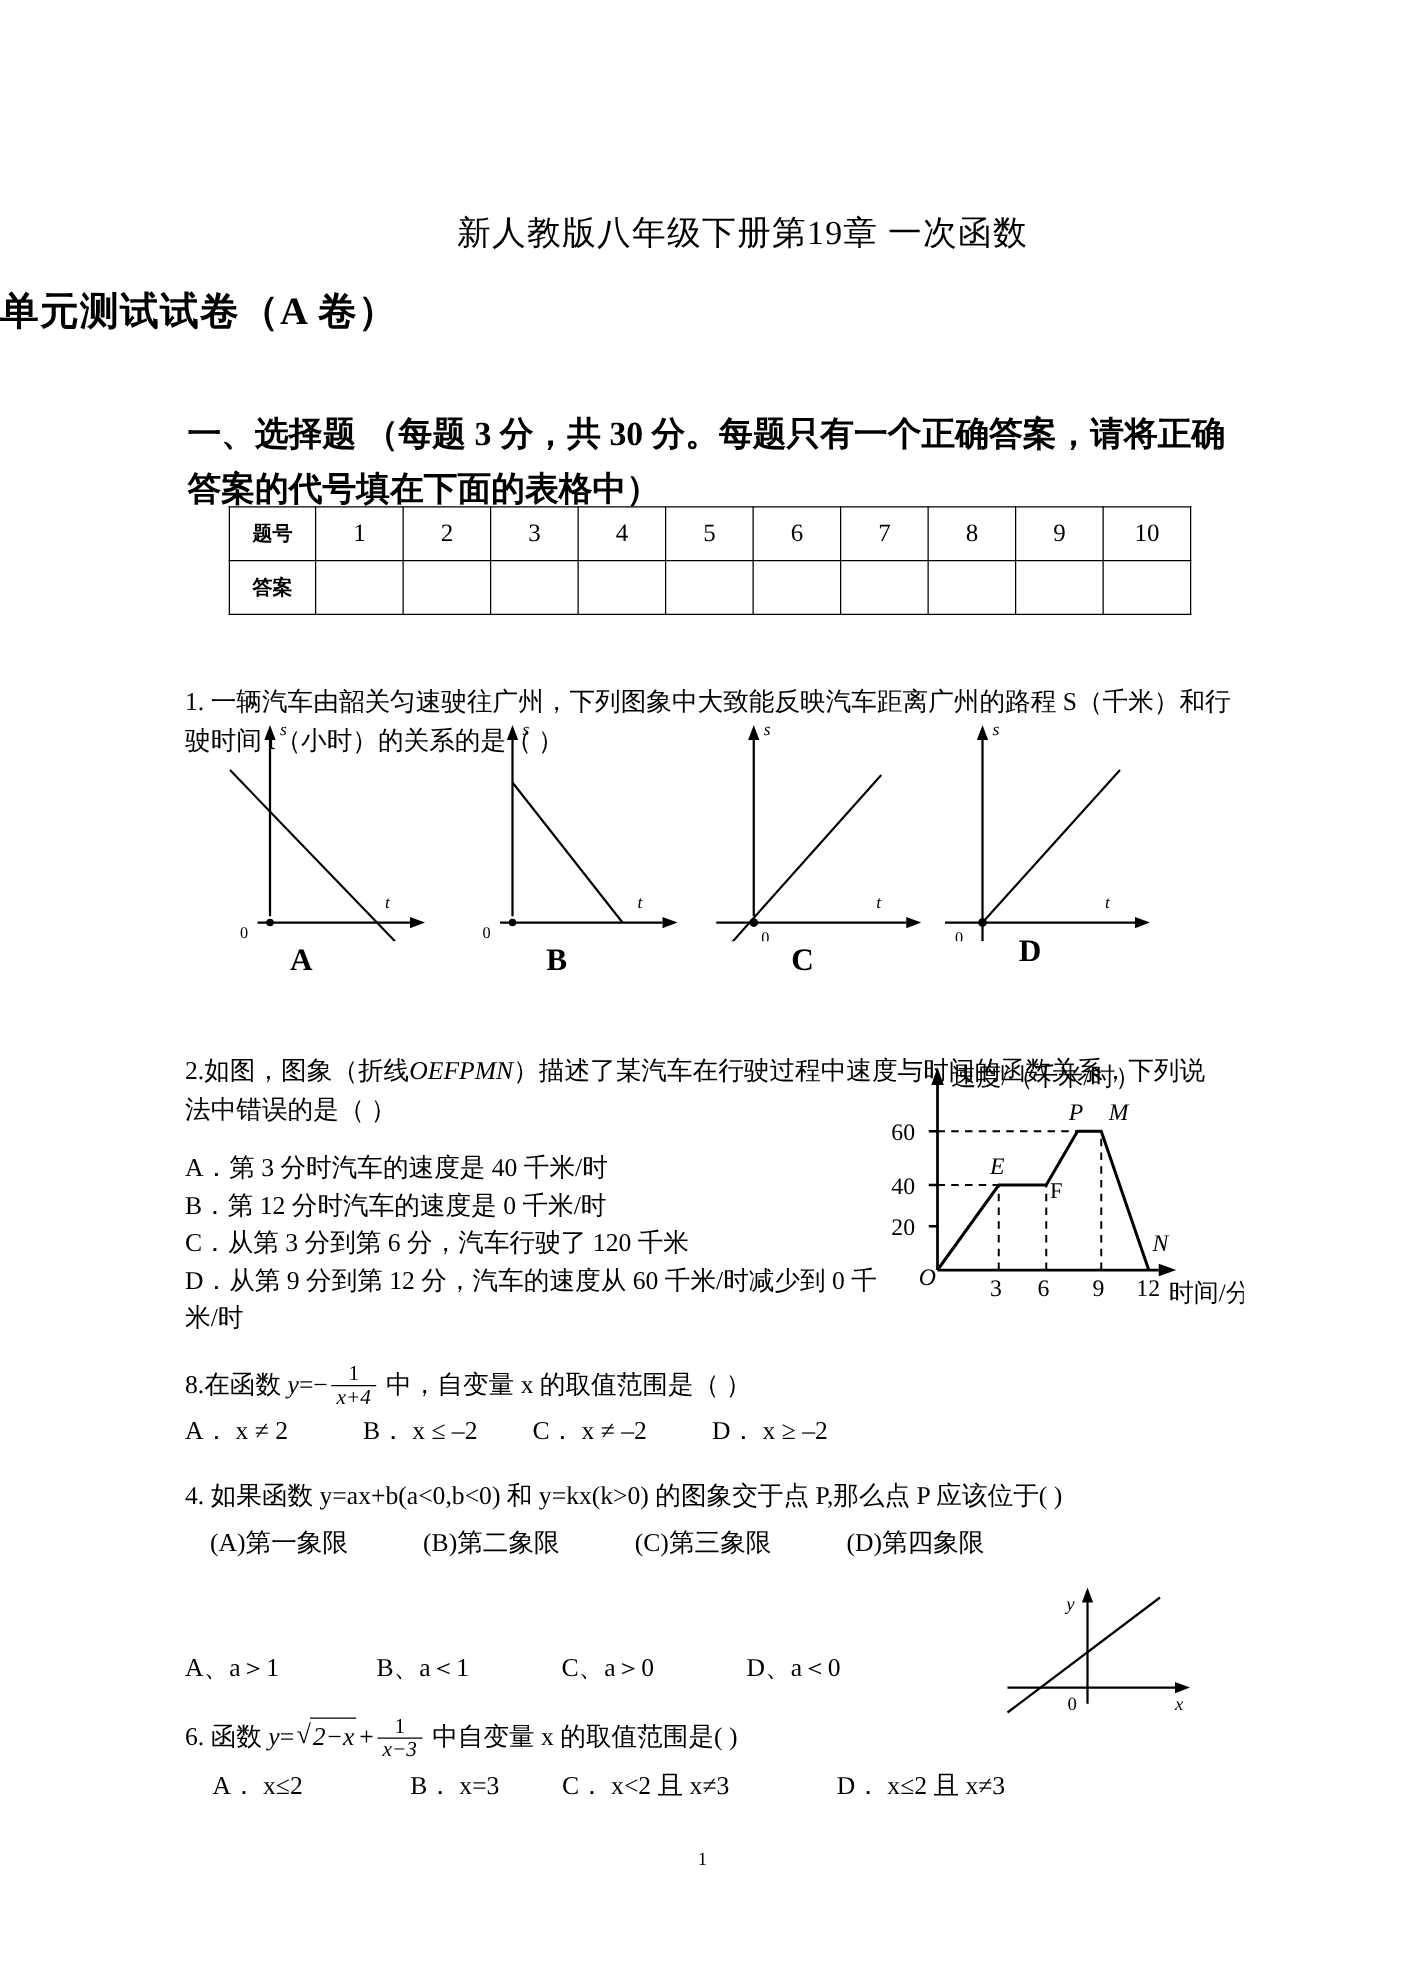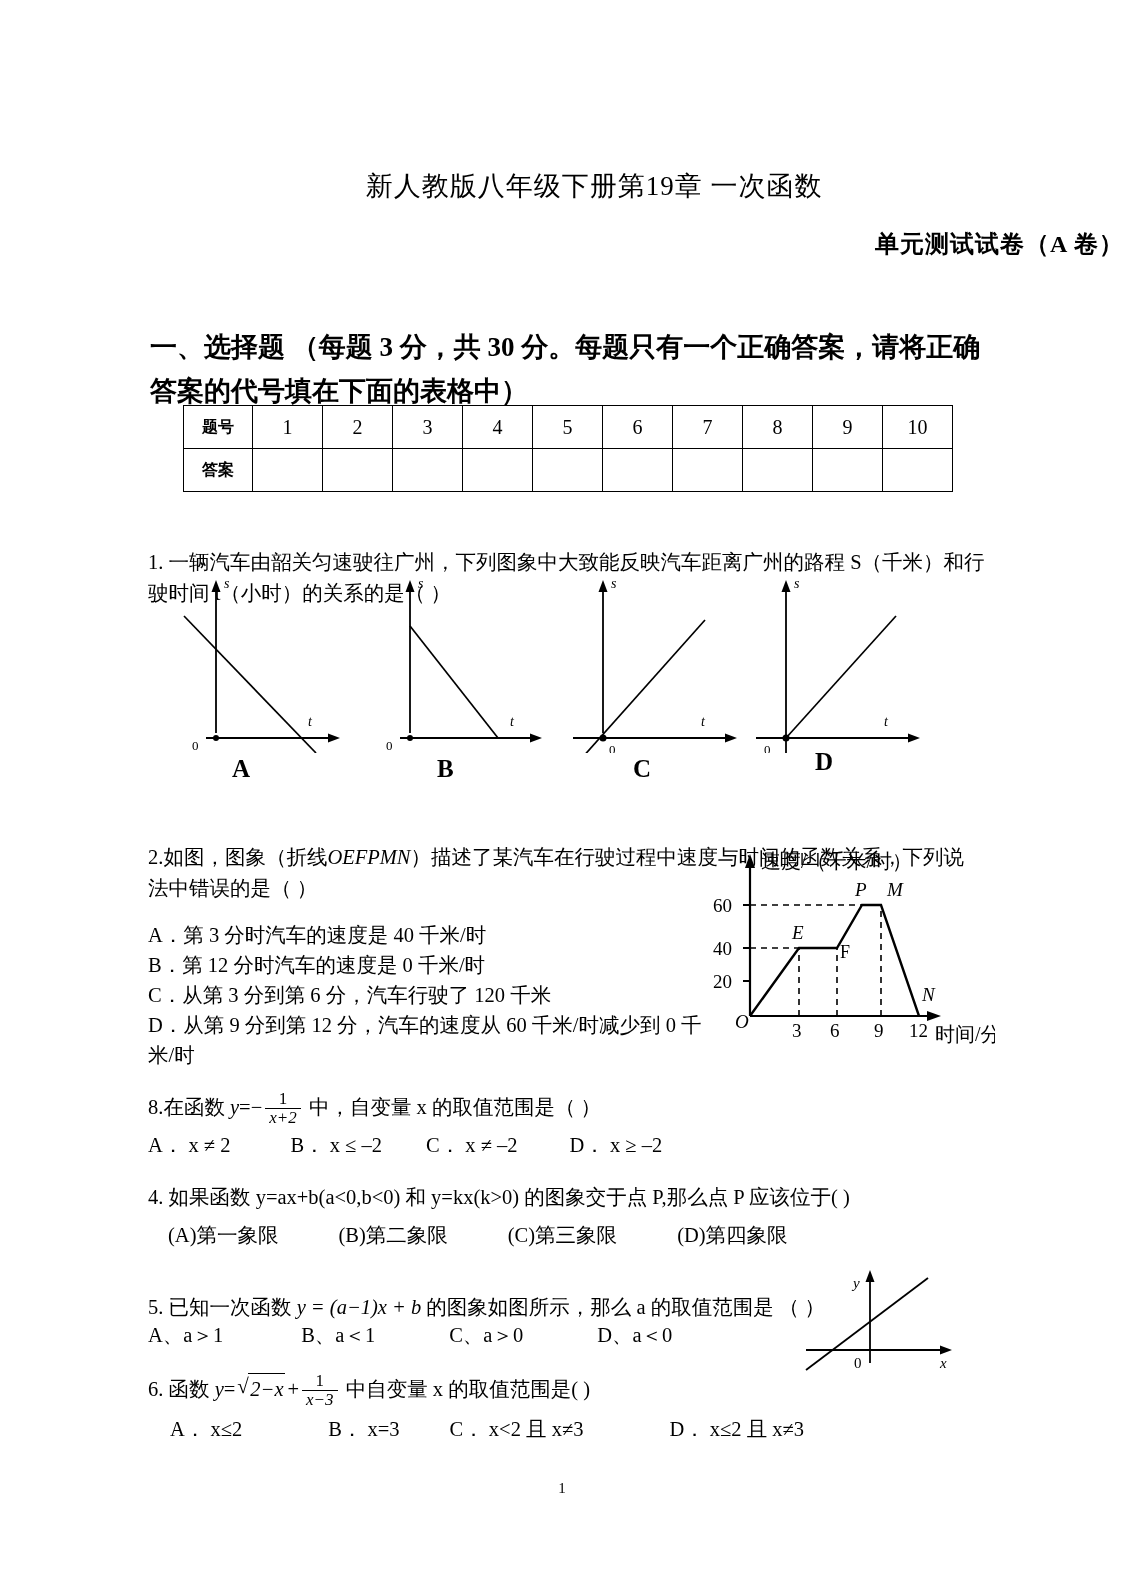--- a/index.html
+++ b/index.html
@@ -12,22 +12,22 @@
     overflow:hidden;
   }
   .page{position:relative;width:1124px;height:1590px;}
 
   
   .title1{
     position:absolute;left:0;top:168px;width:1124px;text-align:center;
     font-size:27px;font-weight:normal;letter-spacing:1px;padding-left:32px;
   }
   .title2{
-    position:absolute;left:0;top:228px;width:1124px;text-align:right;
-    font-size:24px;font-weight:bold;letter-spacing:1px;
+    position:absolute;left:0;top:228px;width:1124px;text-align:left;
+    font-size:31px;font-weight:bold;letter-spacing:1px;
   }
 
   
   .sec-head{
     position:absolute;left:150px;top:325px;width:840px;
     font-size:27px;font-weight:bold;line-height:44px;
   }
 
   
   .ans-table{
@@ -243,34 +243,31 @@
     <text x="145" y="120" font-size="18" font-family="Liberation Serif, serif">F</text>
     <text x="160" y="58" font-size="19" font-family="Liberation Serif, serif" font-style="italic">P</text>
     <text x="192" y="58" font-size="19" font-family="Liberation Serif, serif" font-style="italic">M</text>
     <text x="227" y="163" font-size="19" font-family="Liberation Serif, serif" font-style="italic">N</text>
 
     <text x="66" y="30" font-size="20" font-family="Liberation Serif, serif">速度/（千米/时）</text>
     <text x="240" y="203" font-size="20" font-family="Liberation Serif, serif">时间/分</text>
   </svg>
 
   <div class="q q3">
-    <span>8.在函数 </span><span class="it">y</span><span>=</span><span>−</span><span class="frac"><span class="num">1</span><span class="den it">x+2</span></span><span> 中，自变量 x 的取值范围是（     ）</span>
+    <span>8.在函数 </span><span class="it">y</span><span>=</span><span>−</span><span class="frac"><span class="num">1</span><span class="den it">x+4</span></span><span> 中，自变量 x 的取值范围是（     ）</span>
   </div>
   <div class="q q3opts">
     <span>A． x ≠ 2</span><span class="sp-a"></span><span>B． x ≤ –2</span><span class="sp-b"></span><span>C． x ≠ –2</span><span class="sp-c"></span><span>D． x ≥ –2</span>
   </div>
 
   <div class="q q4">4. 如果函数 y=ax+b(a&lt;0,b&lt;0) 和 y=kx(k&gt;0) 的图象交于点 P,那么点 P 应该位于(        )</div>
   <div class="q q4opts">
     <span>(A)第一象限</span><span class="sp-a"></span><span>(B)第二象限</span><span class="sp-a"></span><span>(C)第三象限</span><span class="sp-a"></span><span>(D)第四象限</span>
   </div>
 
-  <div class="q q5">
-    <span>5. 已知一次函数 </span><span class="it">y = (a−1)x + b</span><span> 的图象如图所示，那么 a 的取值范围是 （          ）</span>
-  </div>
   <div class="q q5opts">
     <span>A、a＞1</span><span class="sp-a" style="width:78px;"></span><span>B、a＜1</span><span class="sp-a" style="width:74px;"></span><span>C、a＞0</span><span class="sp-a" style="width:74px;"></span><span>D、a＜0</span>
   </div>
 
   <svg class="fig" style="left:800px;top:1258px;" width="170" height="125" viewBox="0 0 170 125">
     <line x1="6" y1="92" x2="140" y2="92" stroke="#000" stroke-width="1.8"></line>
     <polygon points="140,87.5 152,92 140,96.5" fill="#000"></polygon>
     <line x1="70" y1="105" x2="70" y2="22" stroke="#000" stroke-width="1.8"></line>
     <polygon points="65.5,24 70,12 74.5,24" fill="#000"></polygon>
     <line x1="6" y1="112" x2="128" y2="20" stroke="#000" stroke-width="1.8"></line>

